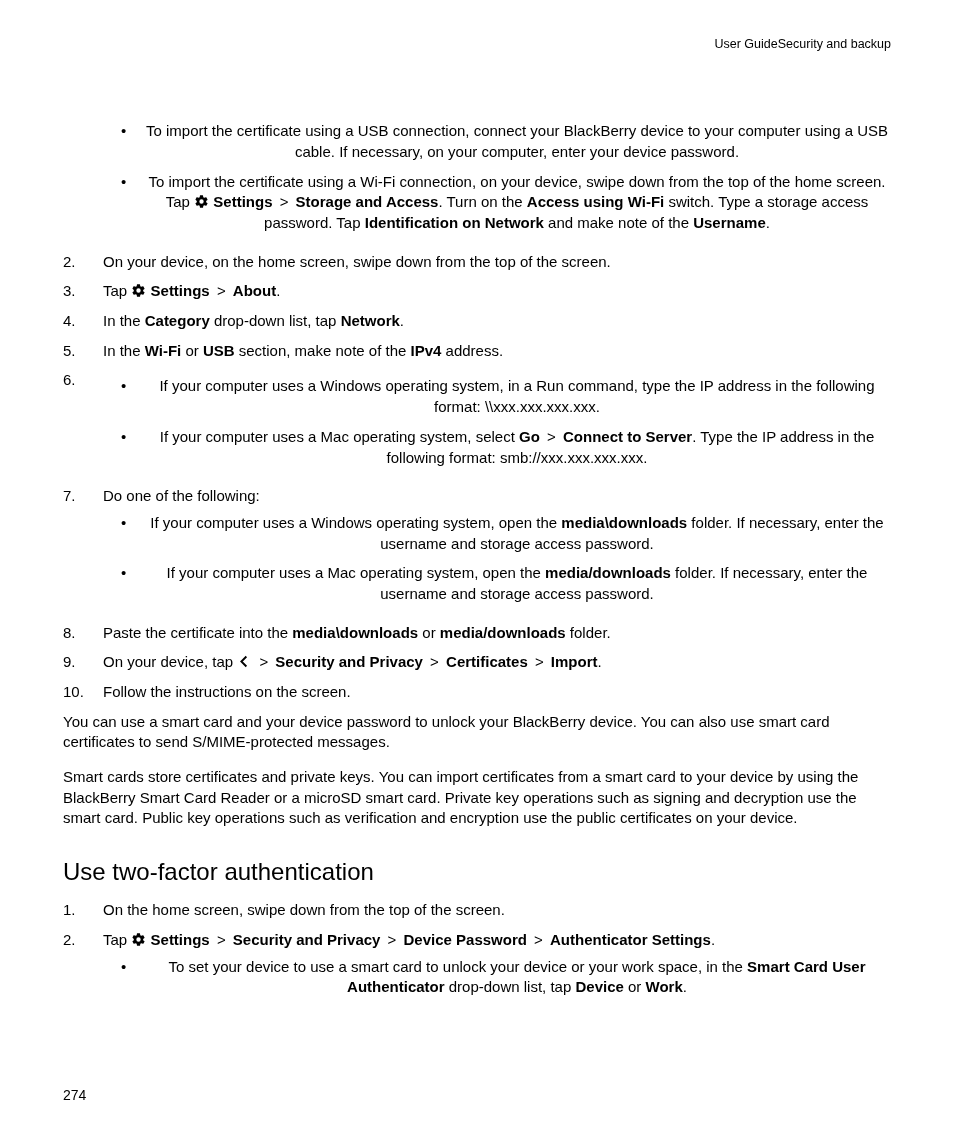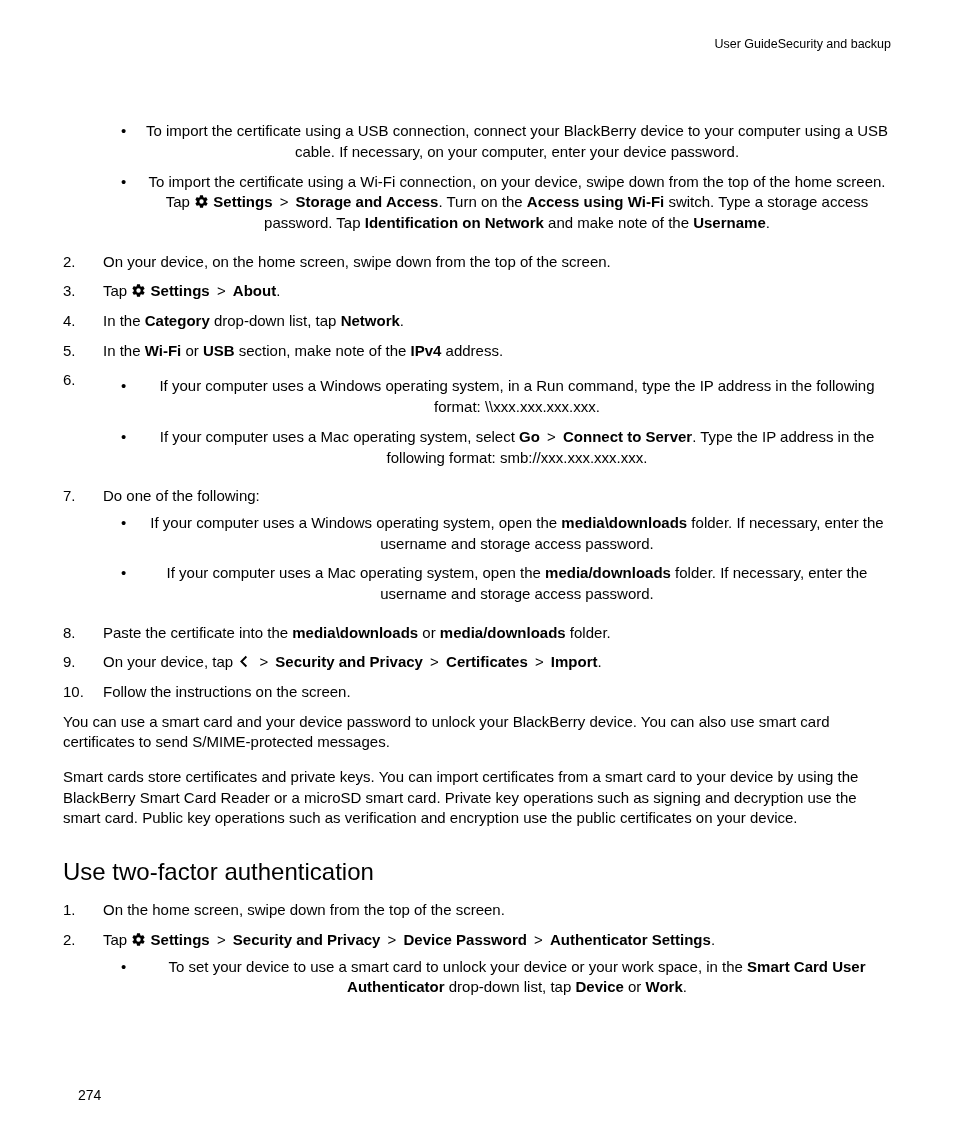--- a/index.html
+++ b/index.html
@@ -80,21 +80,21 @@
     margin: 0 0 14px 0;
   }
   .icon {
     display: inline-block;
     vertical-align: -2px;
     width: 15px;
     height: 15px;
   }
   .pagenum {
     position: absolute;
-    left: 78px;
+    left: 63px;
     bottom: 40px;
     font-size: 14px;
   }
   .sep { padding: 0 3px; }
 </style>
 </head>
 <body>
 
 <div class="page">
 

